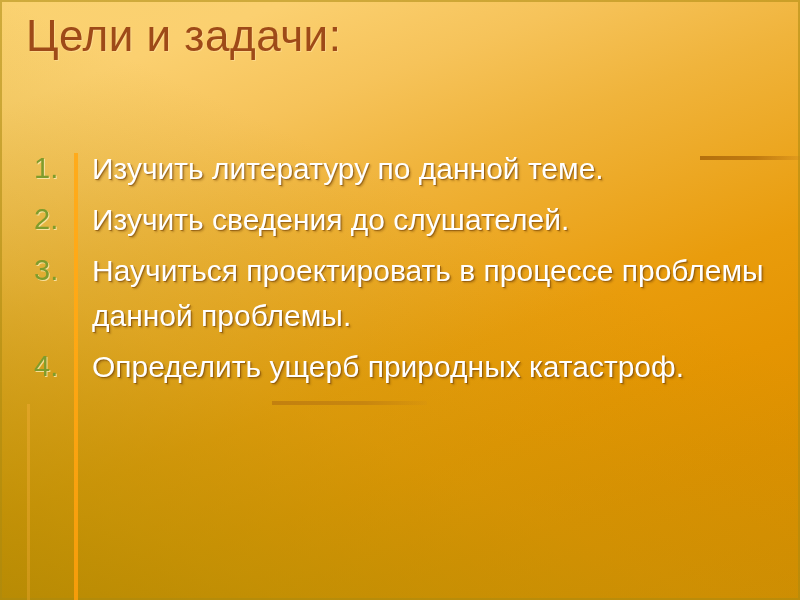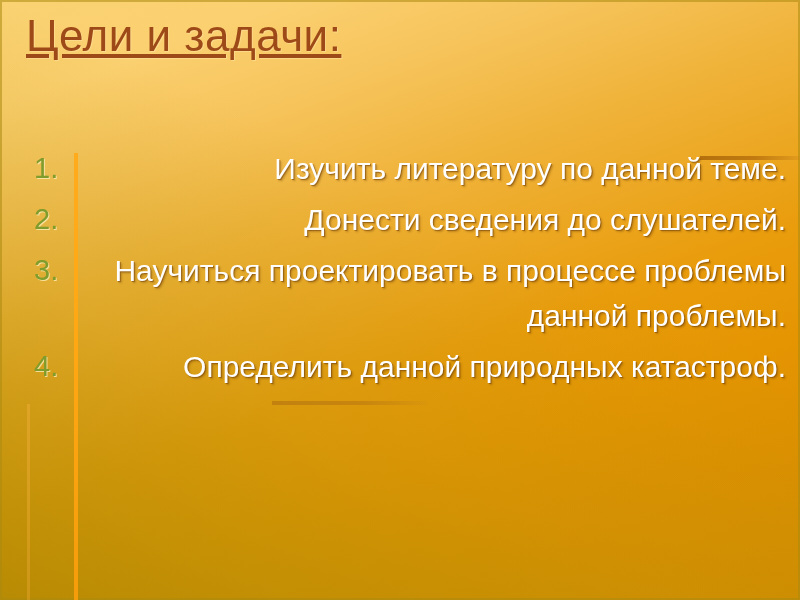--- a/index.html
+++ b/index.html
@@ -57,21 +57,20 @@
     position: absolute;
     left: 26px;
     top: 11px;
     margin: 0;
     font-size: 44px;
     font-weight: 400;
     letter-spacing: 0.5px;
     color: #9e4a18;
     white-space: nowrap;
     text-shadow: 1px 1px 0 rgba(255,226,160,0.55);
-    text-decoration: underline;
   }
 
   
   .rule {
     position: absolute;
     pointer-events: none;
   }
 
   .rule-h-top {
     left: 700px;
@@ -137,21 +136,20 @@
     flex: 1 1 auto;
     padding-left: 34px;
     padding-right: 14px;
     box-sizing: border-box;
     font-size: 30px;
     line-height: 45px;
     color: #ffffff;
     text-shadow:
        1px 1px 0 rgba(120,70,10,0.55),
        2px 2px 2px rgba(110,62,8,0.35);
-    text-align: right;
   }
 </style>
 </head>
 <body>
 
 <div class="slide">
 
   <div class="frame"></div>
 
   <h1 class="title">Цели и задачи:</h1>
@@ -163,27 +161,27 @@
 
   <ol class="list">
 
     <li class="item">
       <span class="num">1.</span>
       <span class="text">Изучить литературу по данной теме.</span>
     </li>
 
     <li class="item">
       <span class="num">2.</span>
-      <span class="text">Донести сведения до слушателей.</span>
+      <span class="text">Изучить сведения до слушателей.</span>
     </li>
 
     <li class="item">
       <span class="num">3.</span>
       <span class="text">Научиться проектировать в процессе проблемы данной проблемы.</span>
     </li>
 
     <li class="item">
       <span class="num">4.</span>
-      <span class="text">Определить данной природных катастроф.</span>
+      <span class="text">Определить ущерб природных катастроф.</span>
     </li>
 
   </ol>
 </div>
 
 </body></html>

